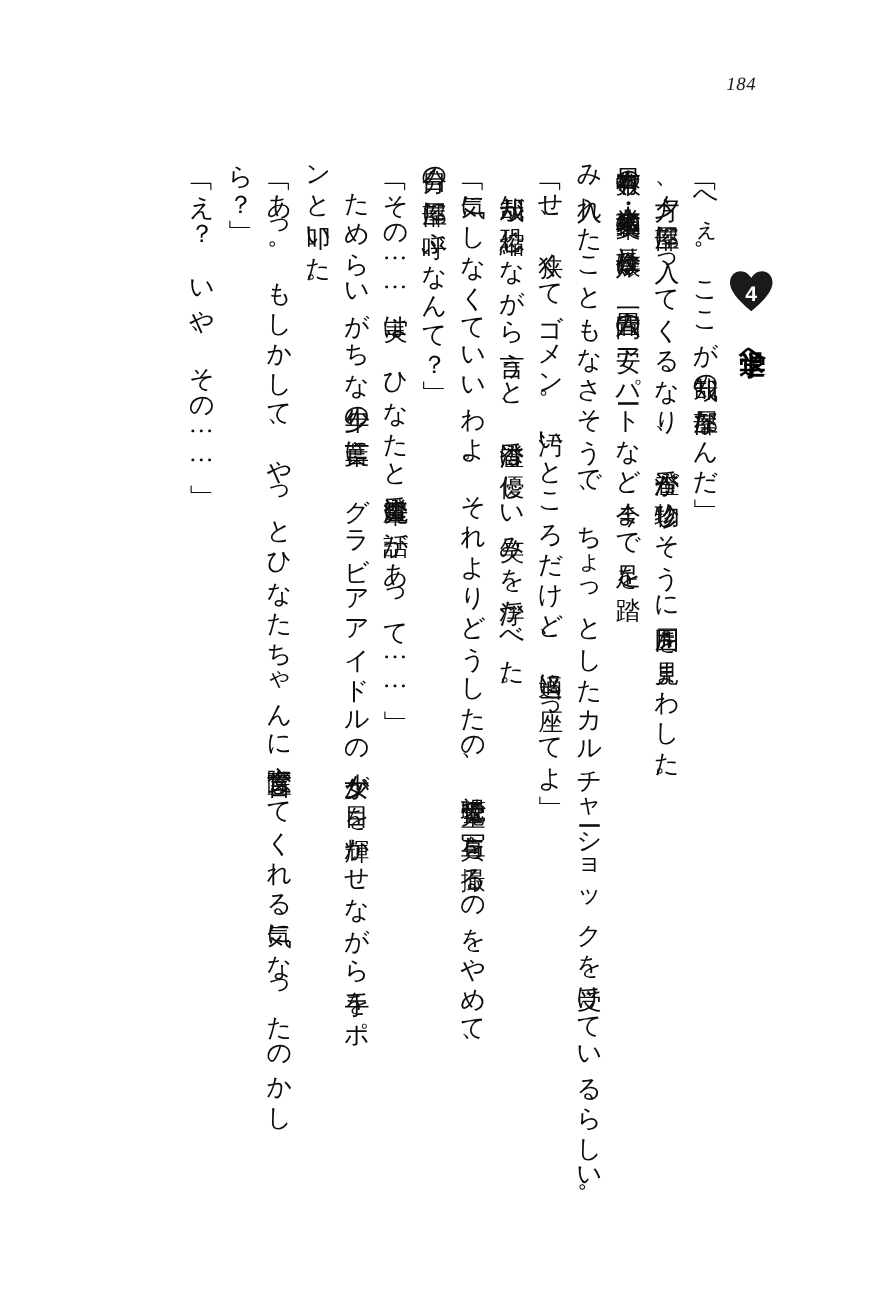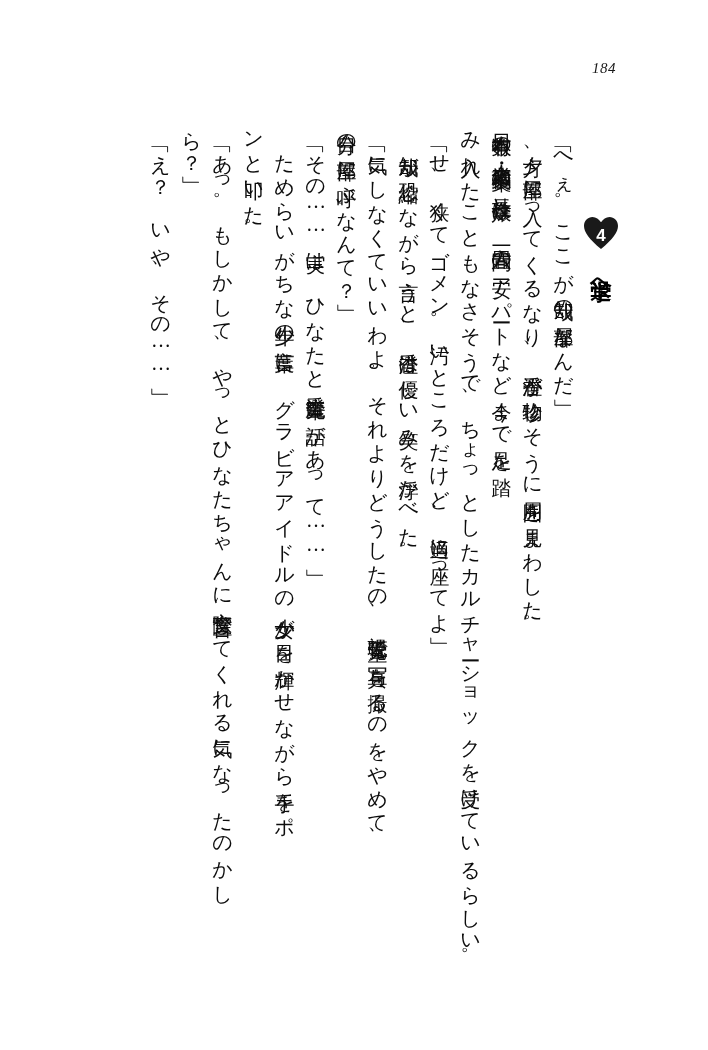--- a/index.html
+++ b/index.html
@@ -19,21 +19,21 @@
   .page {
     position: absolute;
     inset: 0;
     background: #ffffff;
   }
 
   
   .page-number {
     position: absolute;
     top: 60px;
-    right: 92px;
+    right: 103px;
     font-family: "Liberation Serif", serif;
     font-style: italic;
     font-size: 15px;
     color: #1a1a1a;
     letter-spacing: 0.5px;
   }
 
   
   .chapter-head {
     position: absolute;

